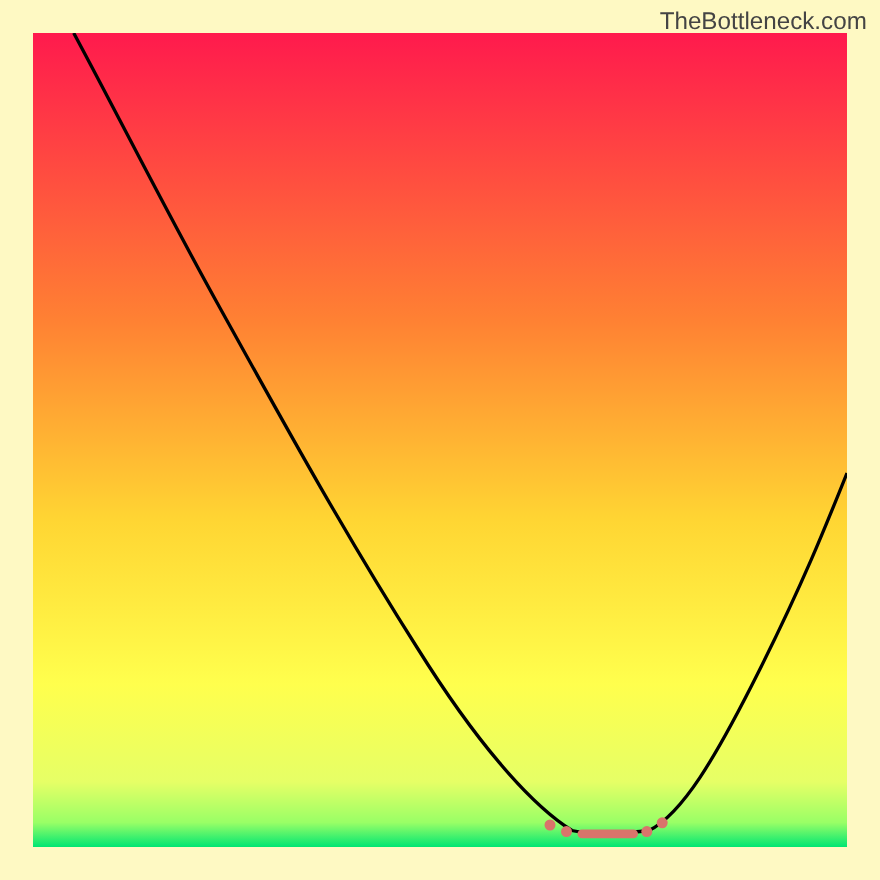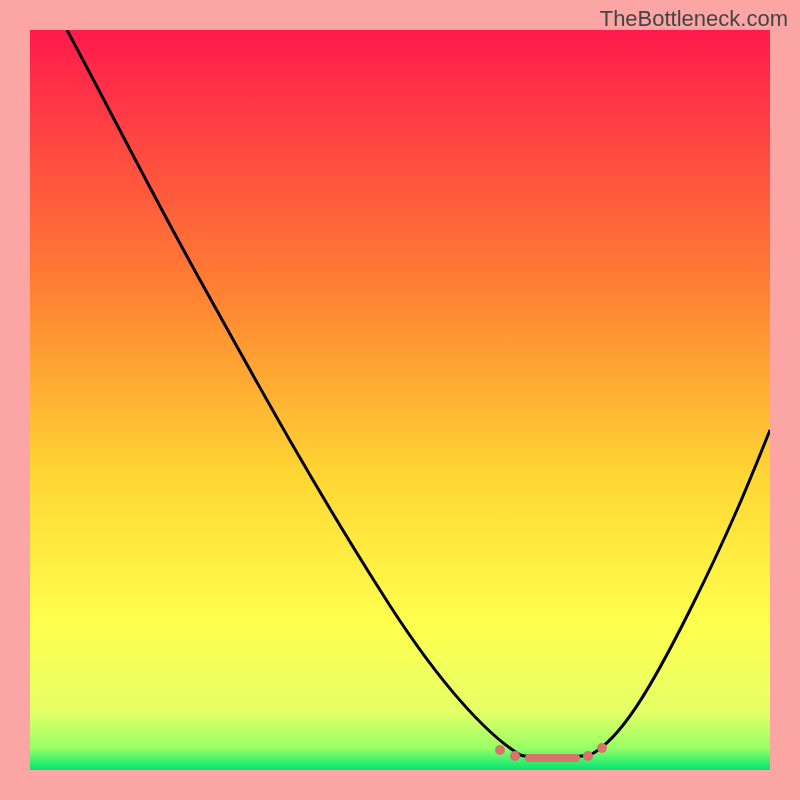--- a/index.html
+++ b/index.html
@@ -8,21 +8,21 @@
     background: #000;
     width: 800px;
     height: 800px;
     overflow: hidden;
     font-family: Arial, sans-serif;
   }
   .container {
     position: relative;
     width: 800px;
     height: 800px;
-    background: #fca5a5;
+    background: #fef9c3;
   }
   .watermark {
     position: absolute;
     top: 6px;
     right: 12px;
     color: #444;
     font-size: 22px;
     font-weight: 500;
     z-index: 10;
   }

